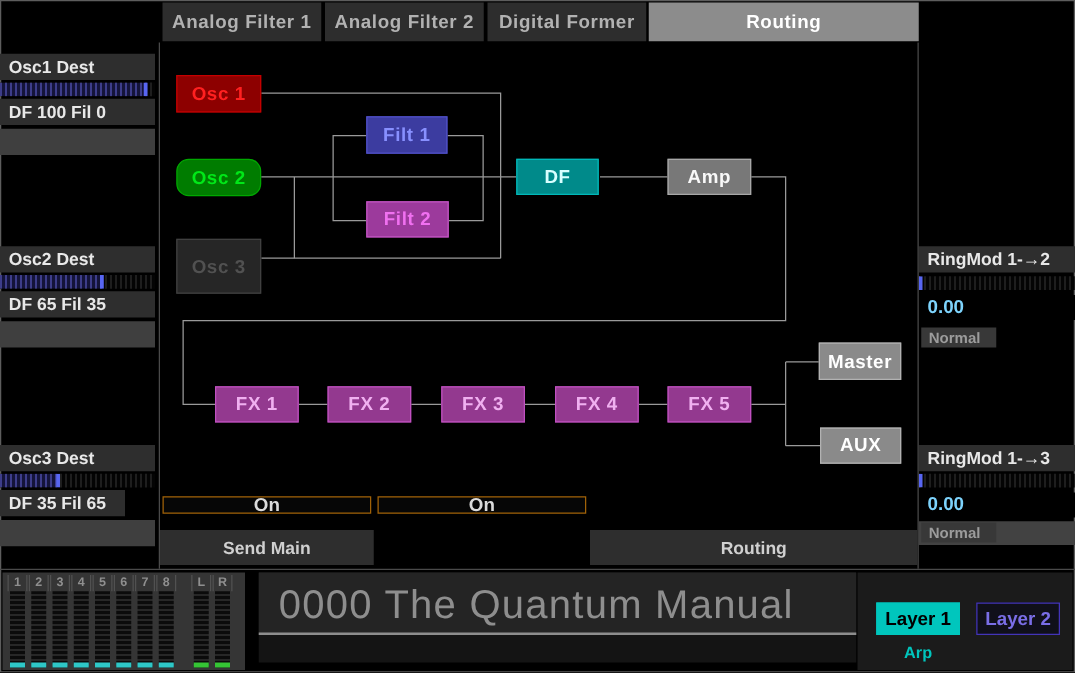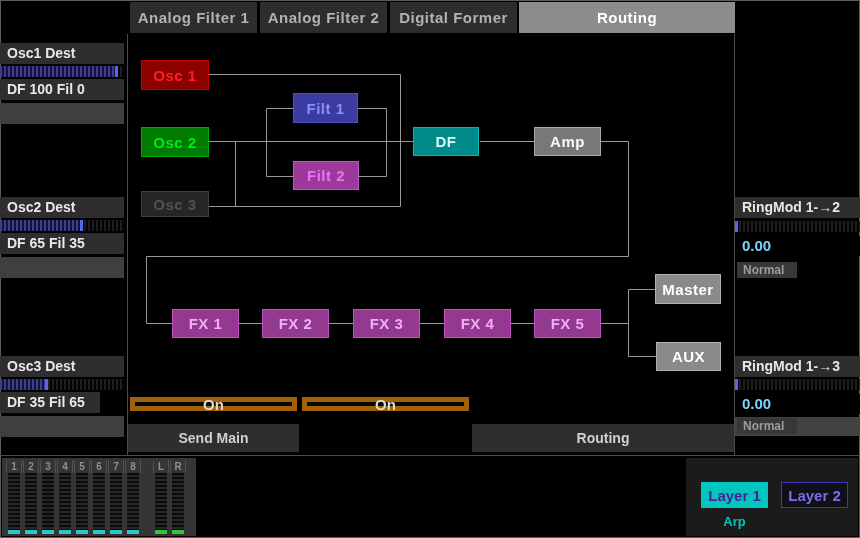--- a/index.html
+++ b/index.html
@@ -32,21 +32,21 @@
           background:repeating-linear-gradient(90deg,#3d3d8a 0 2px,#14143a 2px 4px);}
   .slider .marker{position:absolute;top:0;bottom:0;width:3px;background:#5866f2;}
   
   .node{position:absolute;border:1px solid;box-sizing:border-box;
         font-weight:bold;font-size:15px;display:flex;align-items:center;justify-content:center;
         letter-spacing:.5px;}
   
   #param-row{position:absolute;left:128px;top:396px;width:607px;height:57px;display:flex;}
   .pcol{position:relative;height:100%;box-sizing:border-box;}
   .pval{position:absolute;left:2px;right:3px;top:1px;height:14px;background:#060606;
-        border:5px solid #a16207;color:#dadada;font-weight:bold;font-size:15px;
+        border:1px solid #a16207;color:#dadada;font-weight:bold;font-size:15px;
         display:flex;align-items:center;justify-content:center;box-sizing:border-box;}
   .plab{position:absolute;left:0;right:1px;top:28px;height:28px;background:#2e2e2e;color:#d0d0d0;
         font-weight:bold;font-size:14px;display:flex;align-items:center;justify-content:center;}
   
   #meter-panel{position:absolute;left:2px;top:458px;width:194px;height:78px;background:#353535;}
   .mlabel{position:absolute;top:2px;height:13px;color:#8f8f8f;font-size:10px;font-weight:bold;
           text-align:center;line-height:13px;border-left:1px solid #515151;border-right:1px solid #515151;box-sizing:border-box;}
   .mcol{position:absolute;top:15px;height:61px;width:12px;
         background:repeating-linear-gradient(180deg,#0b0b0b 0 2px,#272727 2px 4px);}
   .mseg{position:absolute;left:0;right:0;bottom:0;height:4px;}
@@ -133,22 +133,22 @@
       <path d="M511,323.5 H534"></path>
       <path d="M601,323.5 H628.5"></path>
       <path d="M628.5,289.5 V356.5"></path>
       <path d="M628.5,289.5 H655"></path>
       <path d="M628.5,356.5 H656"></path>
     </g>
   </svg>
 
   <div id="diagram" class="abs">
       <div class="node" style="left: 141px; top: 60px; width: 68px; height: 30px; background: rgb(141, 0, 0); border-color: rgb(196, 0, 0); color: rgb(255, 32, 32);">Osc 1</div>
-      <div class="node" style="left: 141px; top: 127px; width: 68px; height: 30px; background: rgb(0, 124, 0); border-color: rgb(0, 168, 0); color: rgb(0, 232, 24);">Osc 2</div>
-      <div class="node" style="left: 141px; top: 191px; width: 68px; height: 26px; background: rgb(38, 38, 38); border-color: rgb(64, 64, 64); color: rgb(81, 81, 81);">Osc 3</div>
+      <div class="node" style="left: 141px; top: 127px; width: 68px; height: 30px; background: rgb(0, 124, 0); border-color: rgb(0, 168, 0); color: rgb(0, 232, 24); border-radius: 10px;">Osc 2</div>
+      <div class="node" style="left: 141px; top: 191px; width: 68px; height: 44px; background: rgb(38, 38, 38); border-color: rgb(64, 64, 64); color: rgb(81, 81, 81);">Osc 3</div>
       <div class="node" style="left: 293px; top: 93px; width: 65px; height: 30px; background: rgb(60, 60, 160); border-color: rgb(80, 80, 200); color: rgb(136, 144, 255);">Filt 1</div>
       <div class="node" style="left: 293px; top: 161px; width: 66px; height: 29px; background: rgb(156, 58, 156); border-color: rgb(196, 85, 196); color: rgb(240, 112, 240);">Filt 2</div>
       <div class="node" style="left: 413px; top: 127px; width: 66px; height: 29px; background: rgb(0, 138, 138); border-color: rgb(0, 184, 184); color: rgb(216, 255, 255);">DF</div>
       <div class="node" style="left: 534px; top: 127px; width: 67px; height: 29px; background: rgb(120, 120, 120); border-color: rgb(168, 168, 168); color: rgb(248, 248, 248);">Amp</div>
       <div class="node" style="left: 172px; top: 309px; width: 67px; height: 29px; background: rgb(147, 57, 143); border-color: rgb(192, 80, 192); color: rgb(240, 176, 240);">FX 1</div>
       <div class="node" style="left: 262px; top: 309px; width: 67px; height: 29px; background: rgb(147, 57, 143); border-color: rgb(192, 80, 192); color: rgb(240, 176, 240);">FX 2</div>
       <div class="node" style="left: 353px; top: 309px; width: 67px; height: 29px; background: rgb(147, 57, 143); border-color: rgb(192, 80, 192); color: rgb(240, 176, 240);">FX 3</div>
       <div class="node" style="left: 444px; top: 309px; width: 67px; height: 29px; background: rgb(147, 57, 143); border-color: rgb(192, 80, 192); color: rgb(240, 176, 240);">FX 4</div>
       <div class="node" style="left: 534px; top: 309px; width: 67px; height: 29px; background: rgb(147, 57, 143); border-color: rgb(192, 80, 192); color: rgb(240, 176, 240);">FX 5</div>
       <div class="node" style="left: 655px; top: 274px; width: 66px; height: 30px; background: rgb(138, 138, 138); border-color: rgb(178, 178, 178); color: rgb(255, 255, 255);">Master</div>
@@ -204,20 +204,23 @@
       <div class="mlabel" style="left: 151px; width: 16px;">L</div>
       <div class="mcol" style="left: 153px;">
         <div class="mseg" style="background: rgb(53, 196, 53);"></div>
       </div>
       <div class="mlabel" style="left: 168px; width: 16px;">R</div>
       <div class="mcol" style="left: 170px;">
         <div class="mseg" style="background: rgb(53, 196, 53);"></div>
       </div>
     </div>
 
+  <div id="title-block">
+    <div id="patch-title">0000 The Quantum Manual</div>
+  </div>
 
   <div id="layer-panel">
     <div id="arp-label" style="color: rgb(0, 198, 189);">Arp</div>
-  <div class="layer-btn" style="left: 15px; background: rgb(0, 198, 189); color: #4c1d95; border: 1px solid rgb(0, 198, 189);">Layer 1</div>
+  <div class="layer-btn" style="left: 15px; background: rgb(0, 198, 189); color: #000000; border: 1px solid rgb(0, 198, 189);">Layer 1</div>
       <div class="layer-btn" style="left: 95px; background: rgb(16, 16, 26); color: rgb(122, 110, 230); border: 1px solid rgb(67, 52, 184);">Layer 2</div>
     </div>
 
 </div>
 
 </body></html>

